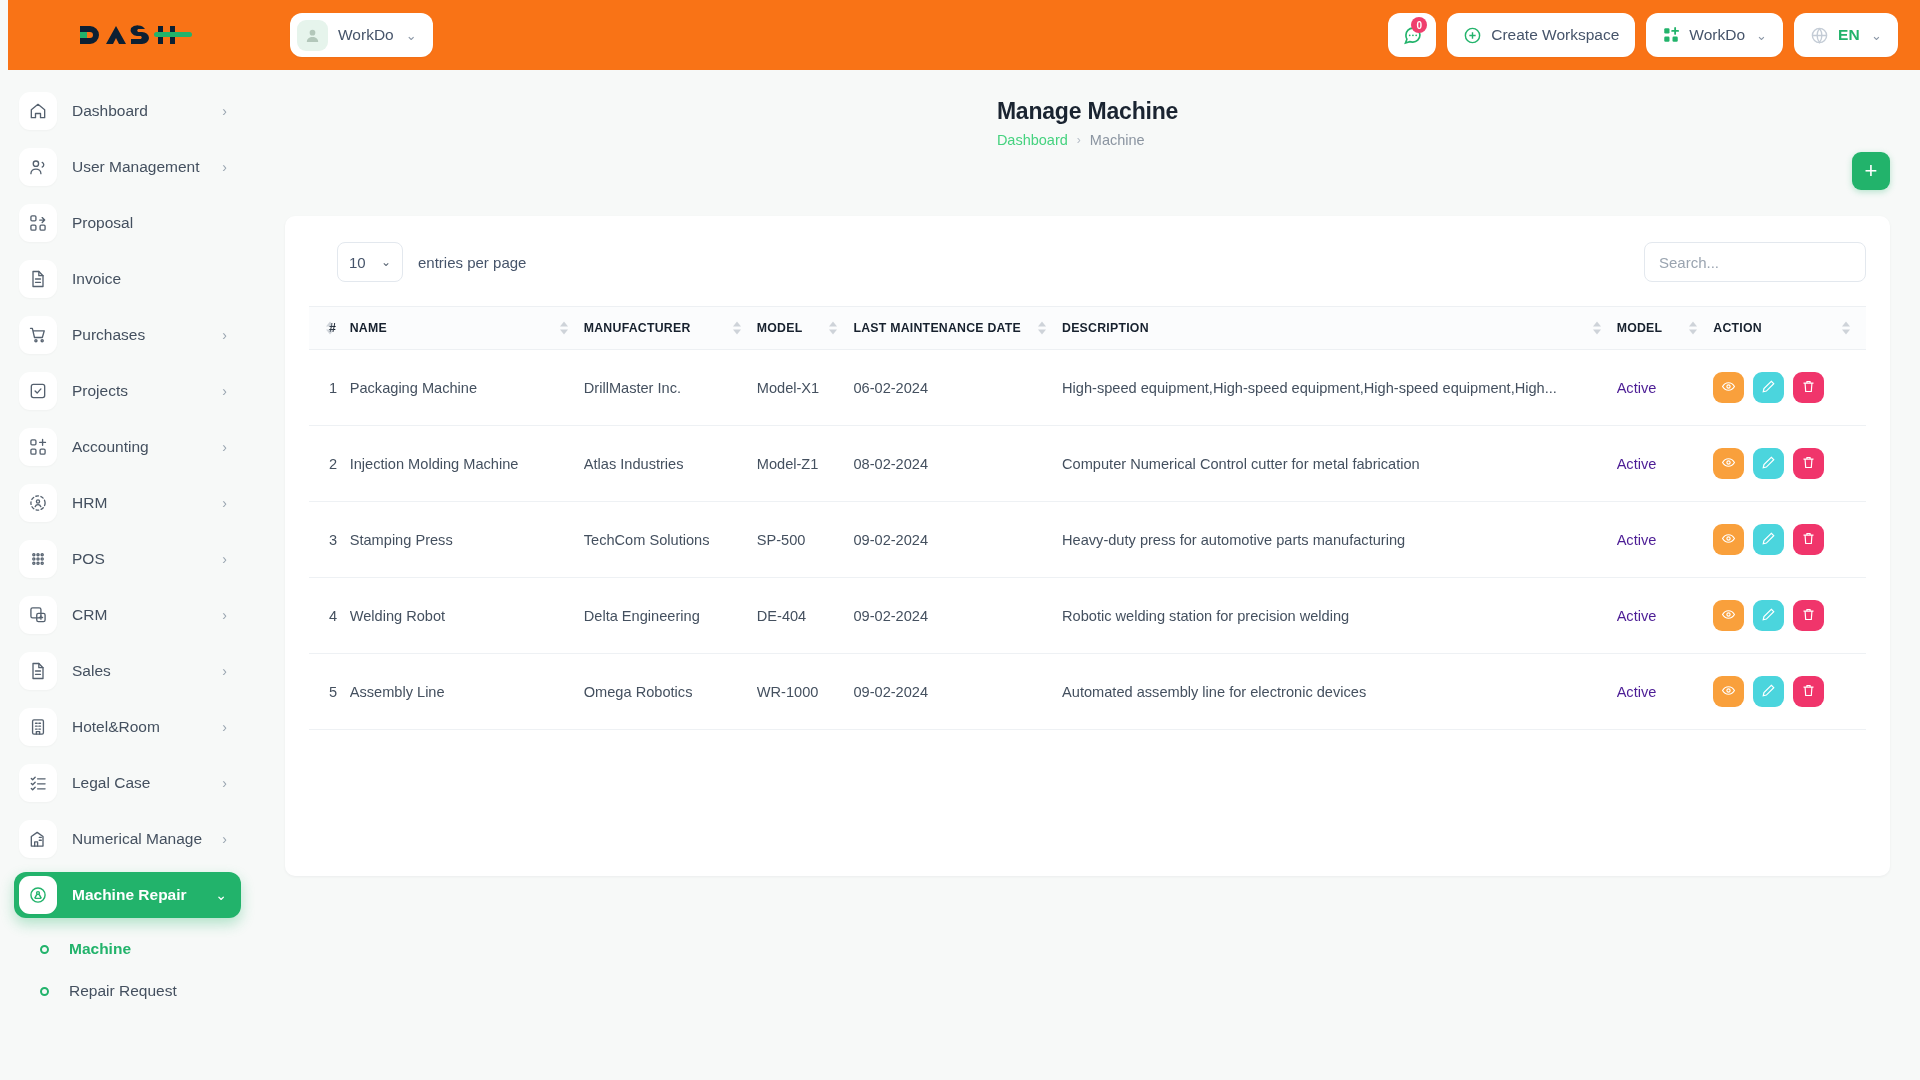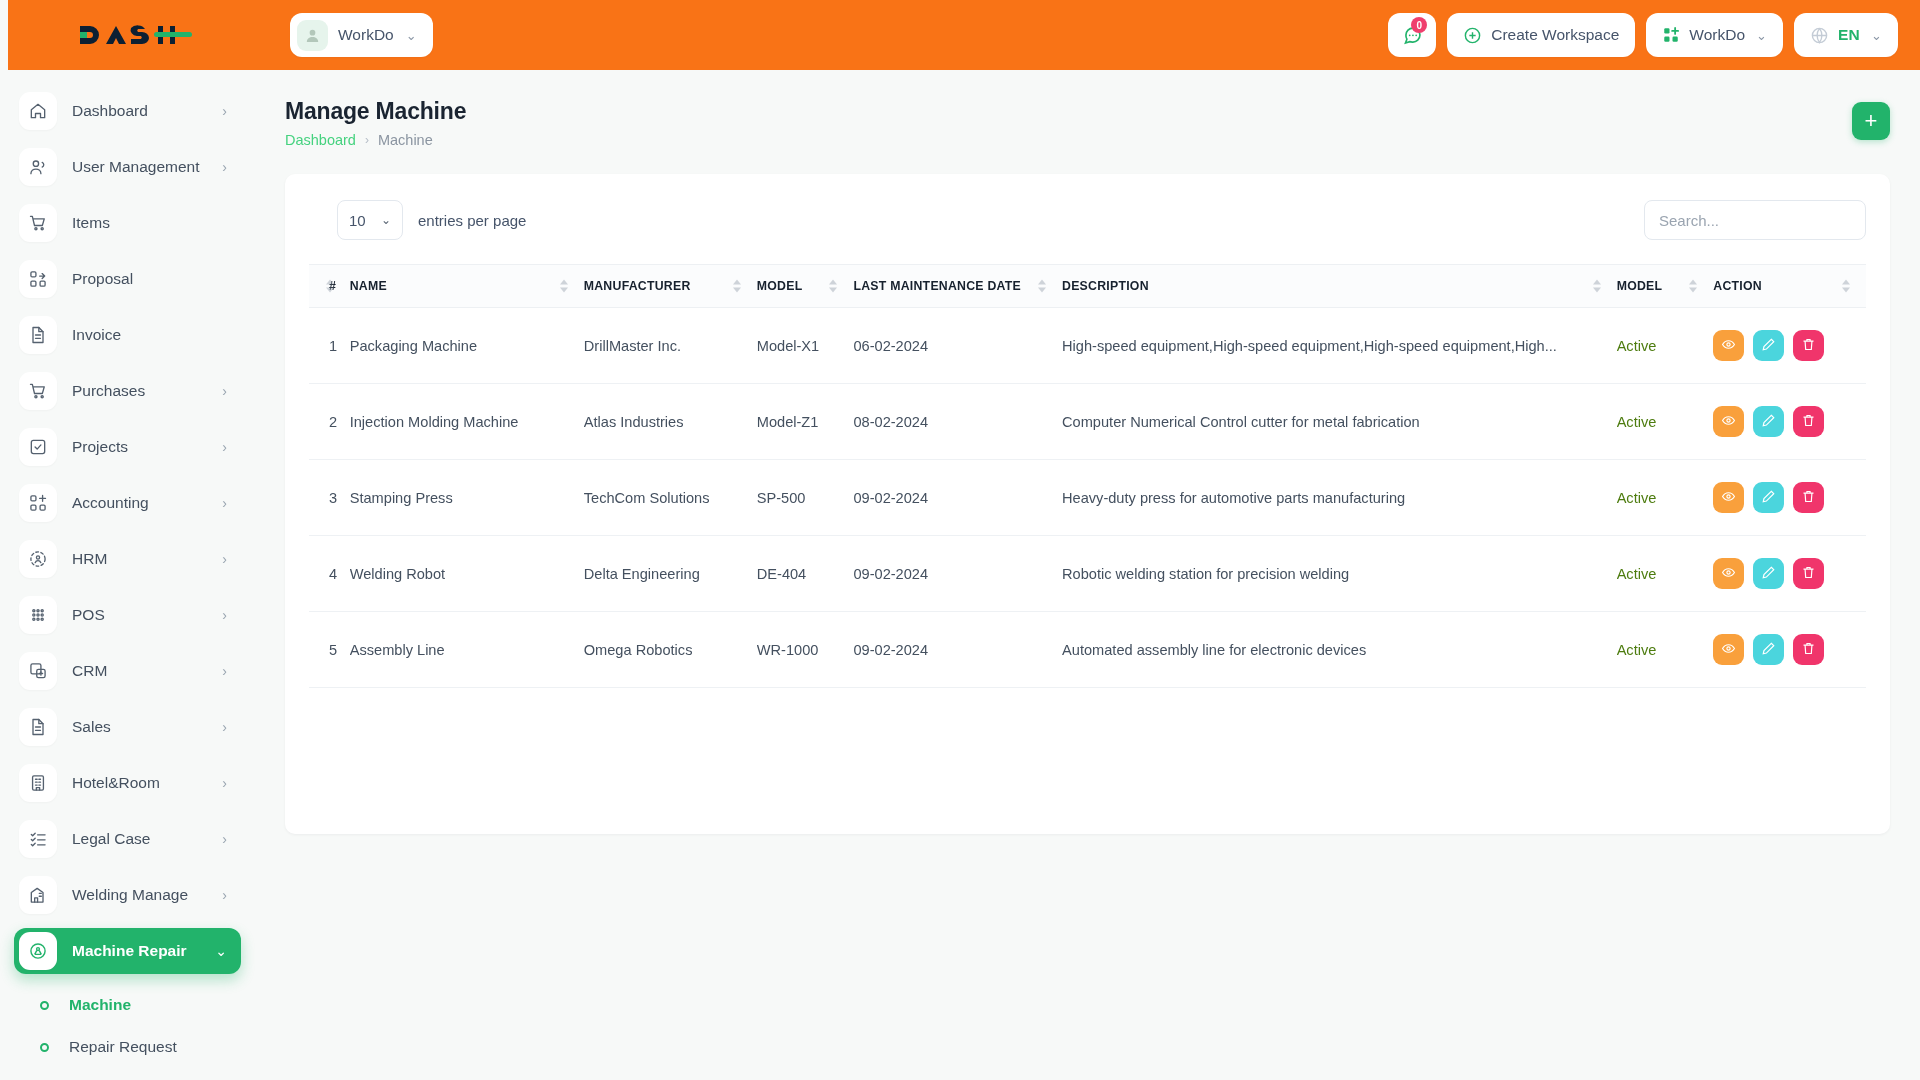--- a/index.html
+++ b/index.html
@@ -110,21 +110,21 @@
   }
   .sub-label { font-size: 15.5px; color: #44505f; }
   .sub-item.active .sub-label { color: #22b36b; font-weight: 700; }
 
   
   .main {
     position: absolute; top: 70px; left: 255px;
     width: 1665px; height: 1010px;
     padding: 28px 30px 0 30px;
   }
-  .page-head { display: flex; align-items: flex-start; }
+  .page-head { display: flex; align-items: center; flex-direction: column; }
   .page-title { font-size: 23px; font-weight: 700; color: #1a2431; letter-spacing: -.2px; }
   .crumbs { margin-top: 7px; font-size: 14.5px; display: flex; align-items: center; gap: 9px; }
   .crumb-link { color: #45d27f; cursor: pointer; }
   .crumb-sep { color: #b6bec8; font-size: 12px; }
   .crumb-cur { color: #8b95a1; }
 
   .add-btn {
     margin-left: auto; margin-top: 4px;
     width: 38px; height: 38px; border-radius: 9px;
     background: #22b36b; color: #fff;
@@ -188,21 +188,21 @@
   .tri-dn { width: 0; height: 0; border-left: 4px solid transparent; border-right: 4px solid transparent; border-top: 5px solid #98a2ae; }
 
   tbody td {
     font-size: 14.6px; color: #44505f;
     padding: 22px 0;
     border-bottom: 1px solid #eef1f4;
     vertical-align: middle;
     overflow: hidden; text-overflow: ellipsis; white-space: nowrap;
   }
   tbody tr:last-child td { border-bottom: 1px solid #eef1f4; }
-  .st-active { color: #4d7c0f; font-size: 14.6px; }
+  .st-active { color: #4c1d95; font-size: 14.6px; }
 
   .acts { display: flex; gap: 9px; align-items: center; }
   .act {
     width: 31px; height: 31px; border-radius: 9px;
     display: flex; align-items: center; justify-content: center;
     cursor: pointer;
   }
   .act.view { background: #f9a03c; }
   .act.edit { background: #4bd5dd; }
   .act.del  { background: #f0356b; }
@@ -308,30 +308,20 @@
             <path d="M3.5 20c0-3.4 2.7-5.5 6-5.5s6 2.1 6 5.5"></path>
             <path d="M17 6.5a3 3 0 0 1 0 5.6"></path>
           </svg>
         </span>
         <span class="nav-label">User Management</span>
         <span class="nav-arrow">›</span>
       </div>
       <div class="nav-item">
         <span class="nav-ico">
           <svg width="20" height="20" viewBox="0 0 24 24" fill="none" stroke="#55616f" stroke-width="1.6" stroke-linecap="round" stroke-linejoin="round">
-            <path d="M3 4h2.2l2.6 11h9.4l2.3-8H6.4"></path>
-            <circle cx="9.5" cy="19" r="1.3"></circle>
-            <circle cx="17" cy="19" r="1.3"></circle>
-          </svg>
-        </span>
-        <span class="nav-label">Items</span>
-      </div>
-      <div class="nav-item">
-        <span class="nav-ico">
-          <svg width="20" height="20" viewBox="0 0 24 24" fill="none" stroke="#55616f" stroke-width="1.6" stroke-linecap="round" stroke-linejoin="round">
             <rect x="3.5" y="3.5" width="6" height="6" rx="1.4"></rect>
             <rect x="3.5" y="14.5" width="6" height="6" rx="1.4"></rect>
             <rect x="14.5" y="14.5" width="6" height="6" rx="1.4"></rect>
             <path d="M14 8.5h6M17 5.5l3 3-3 3"></path>
           </svg>
         </span>
         <span class="nav-label">Proposal</span>
       </div>
       <div class="nav-item">
         <span class="nav-ico">
@@ -450,21 +440,21 @@
         <span class="nav-arrow">›</span>
       </div>
       <div class="nav-item">
         <span class="nav-ico">
           <svg width="20" height="20" viewBox="0 0 24 24" fill="none" stroke="#55616f" stroke-width="1.6" stroke-linecap="round" stroke-linejoin="round">
             <path d="M4 20.5V9l7-5 7 5v11.5Z"></path>
             <path d="M8 20.5v-5h3.5v5"></path>
             <path d="M13.5 10h2.5M13.5 13.5h2.5"></path>
           </svg>
         </span>
-        <span class="nav-label">Welding Manage</span>
+        <span class="nav-label">Numerical Manage</span>
         <span class="nav-arrow">›</span>
       </div>
     </div>
 
   <div class="nav-item active">
     <span class="nav-ico">
       <svg width="20" height="20" viewBox="0 0 24 24" fill="none" stroke="#22b36b" stroke-width="1.7">
         <circle cx="12" cy="12" r="8.5"></circle>
         <circle cx="12" cy="9.6" r="1.7"></circle>
         <path d="M10.6 11.2 8 16M13.4 11.2 16 16M8 16h8"></path>

